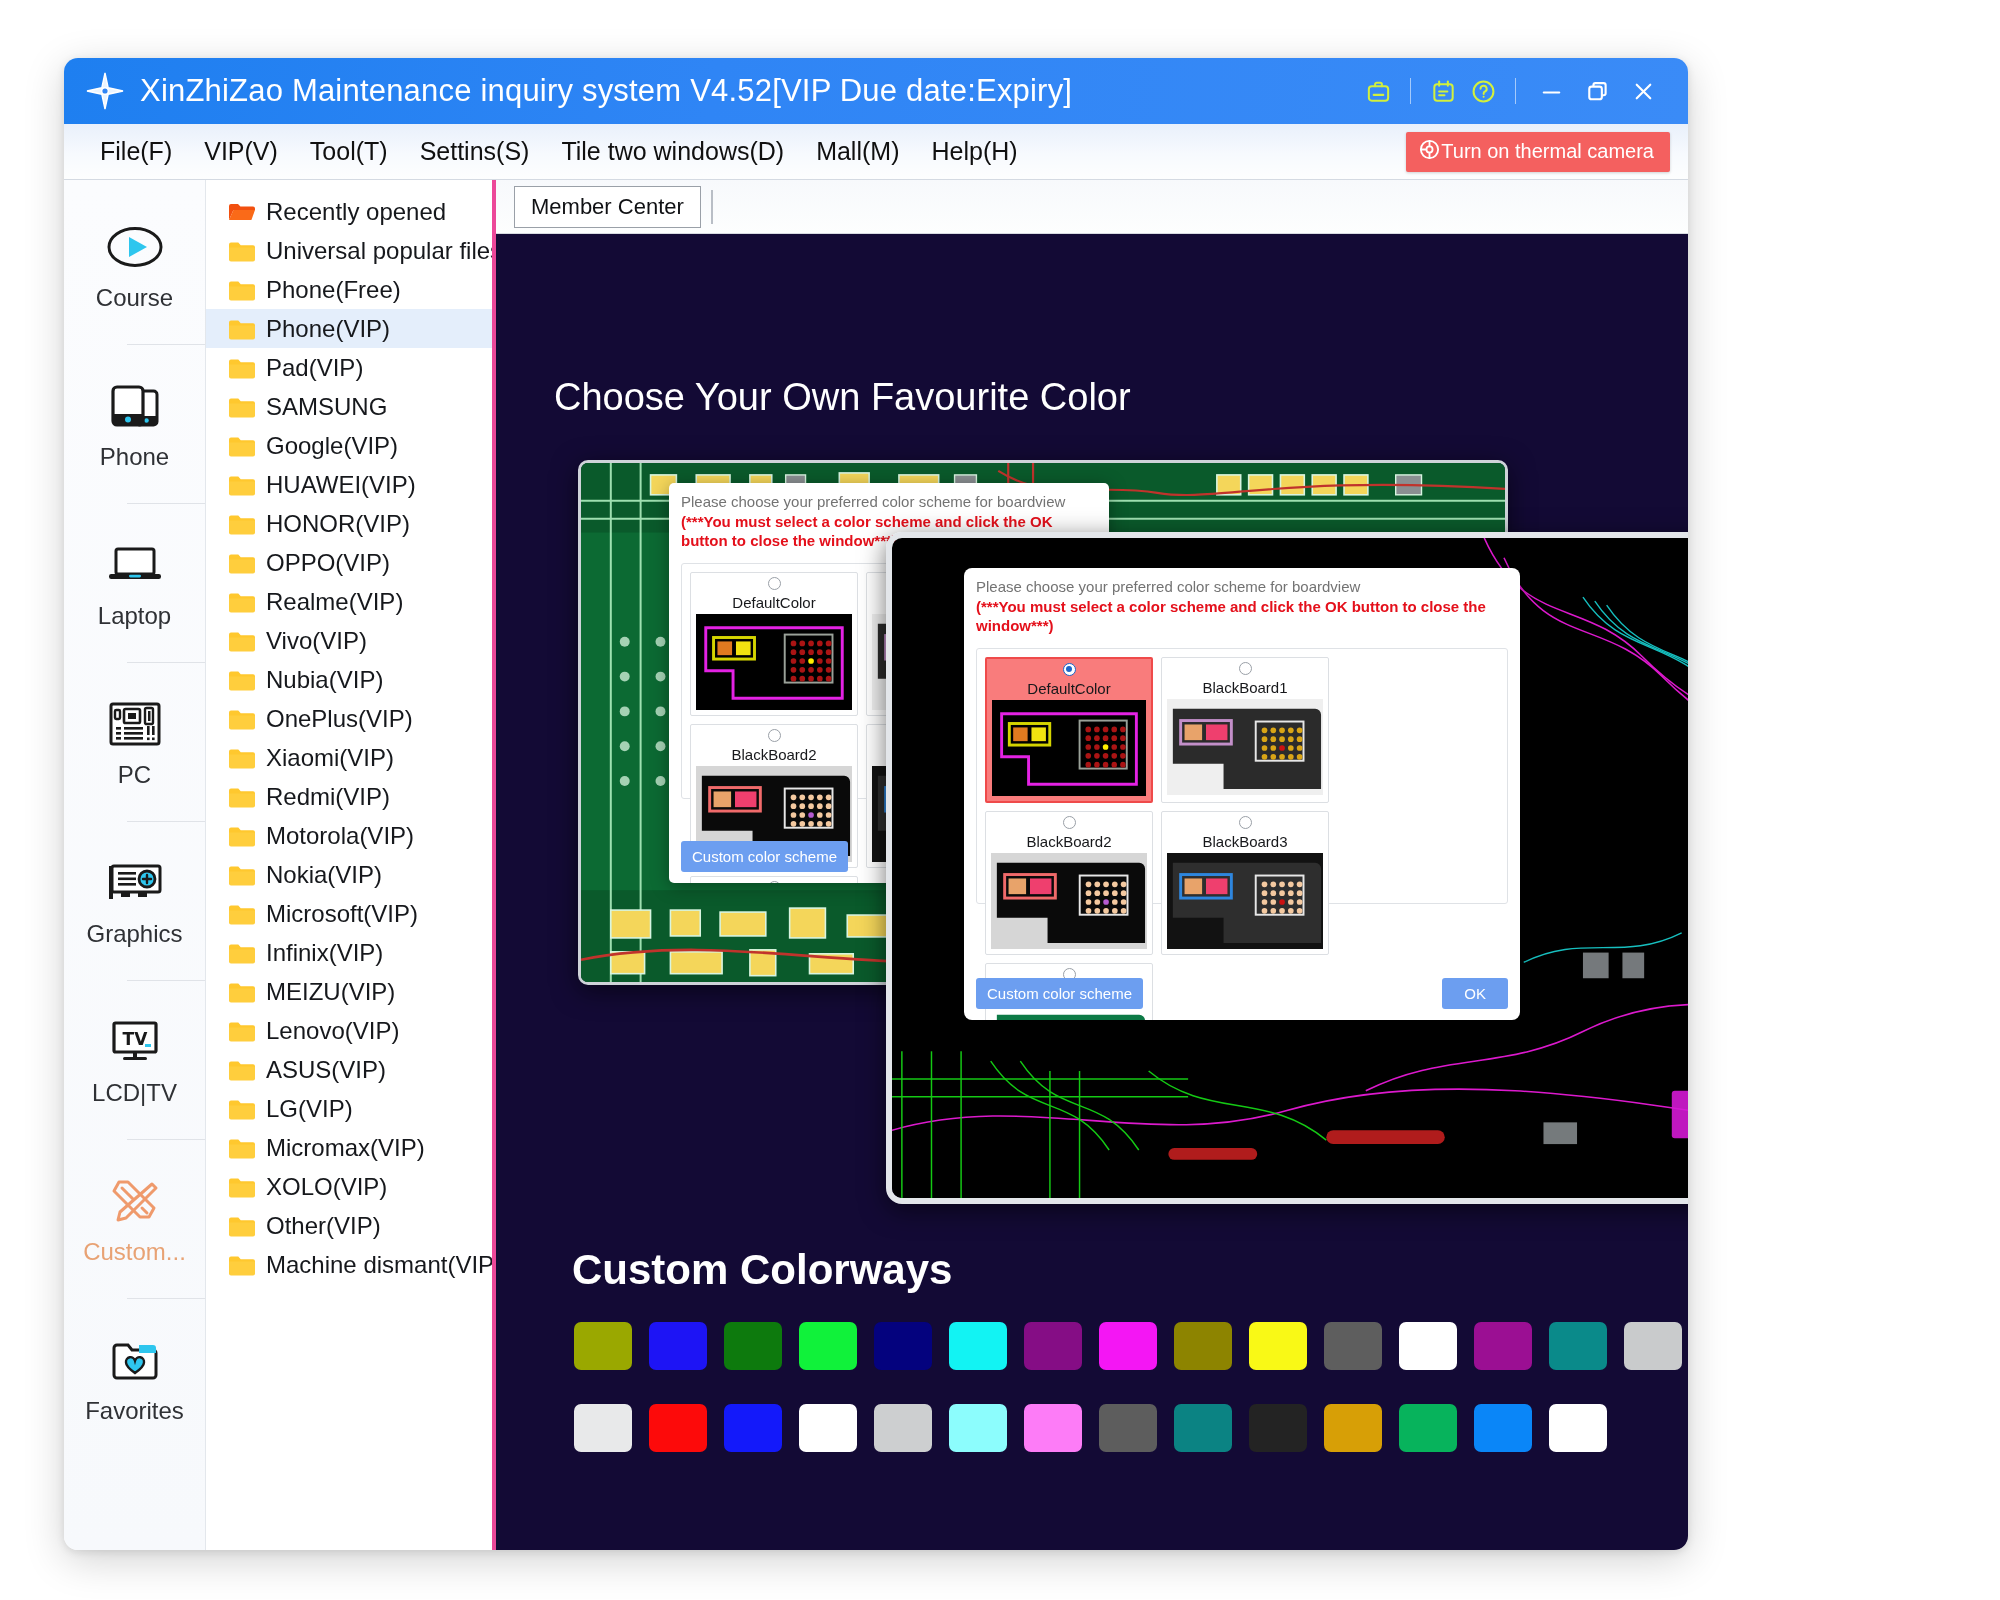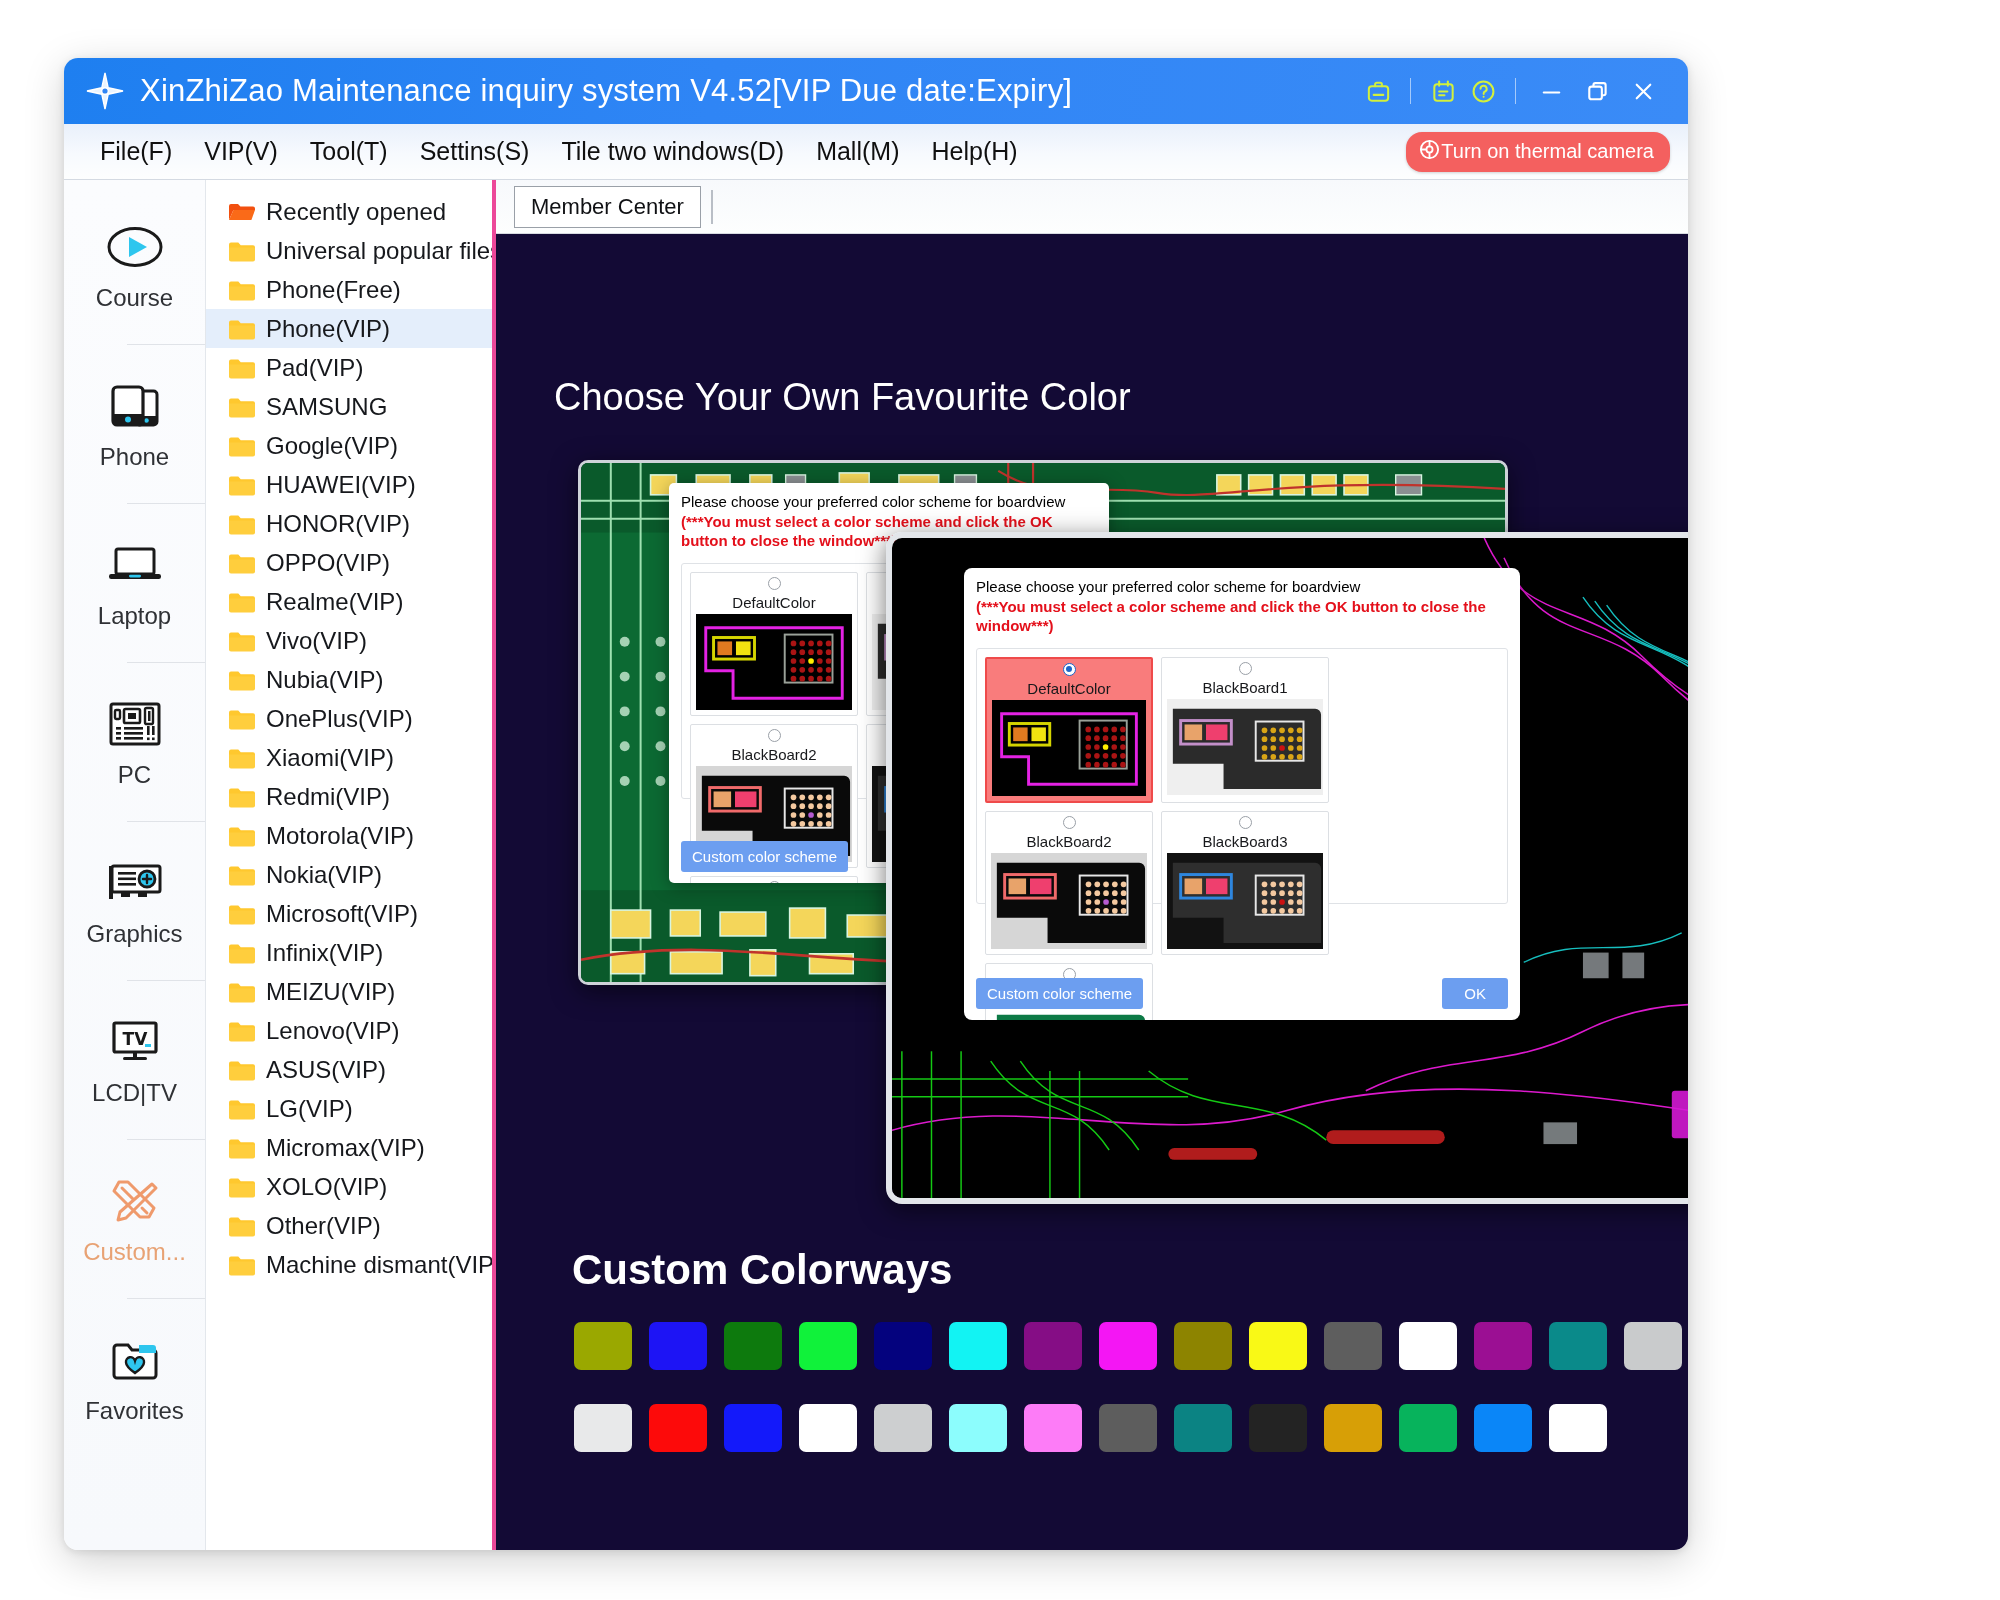--- a/index.html
+++ b/index.html
@@ -66,21 +66,21 @@
     padding: 4px 16px;
     cursor: pointer;
     white-space: nowrap;
     font-family: "Liberation Sans", sans-serif;
   }
   #thermal-btn {
     position: absolute; right: 18px; top: 50%;
     transform: translateY(-50%);
     background: #f4605f;
     color: #fff;
-    border-radius: 16px;
+    border-radius: 2px;
     height: 40px;
     padding: 0 16px 0 12px;
     display: flex; align-items: center; 
     font-size: 20px;
     cursor: pointer;
     box-shadow: 0 1px 3px rgba(0,0,0,.18);
     white-space: nowrap;
   }
 
   
@@ -216,21 +216,21 @@
     left: 88px; top: 20px;
     width: 440px; height: 400px;
     border-radius: 5px;
   }
   #dlg-front {
     left: 72px; top: 30px;
     width: 556px; height: 452px;
     border-radius: 8px;
   }
   .dlg-head {
-    color: #000000;
+    color: #737373;
     font-size: 15px;
     padding: 10px 12px 0 12px;
     font-family: "Liberation Sans", sans-serif;
   }
   .dlg-warn {
     color: #e4101b;
     font-size: 15px; font-weight: bold;
     padding: 3px 12px 0 12px;
     line-height: 1.25;
     font-family: "Liberation Sans", sans-serif;

